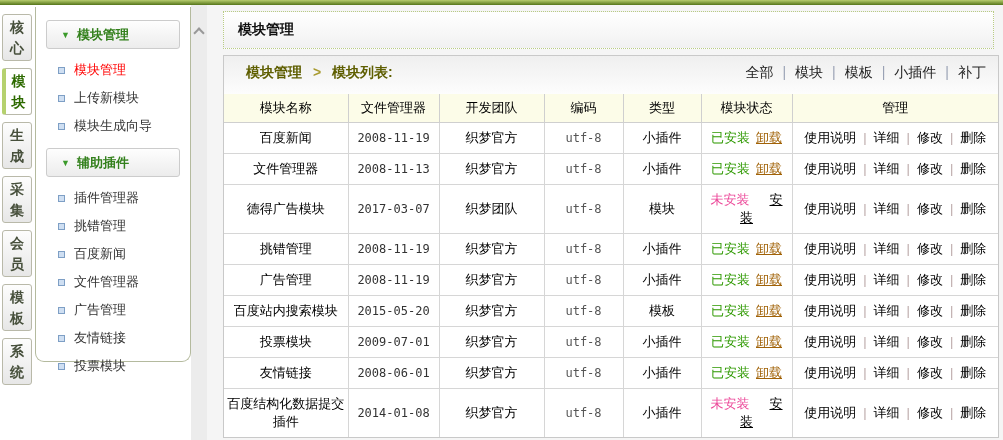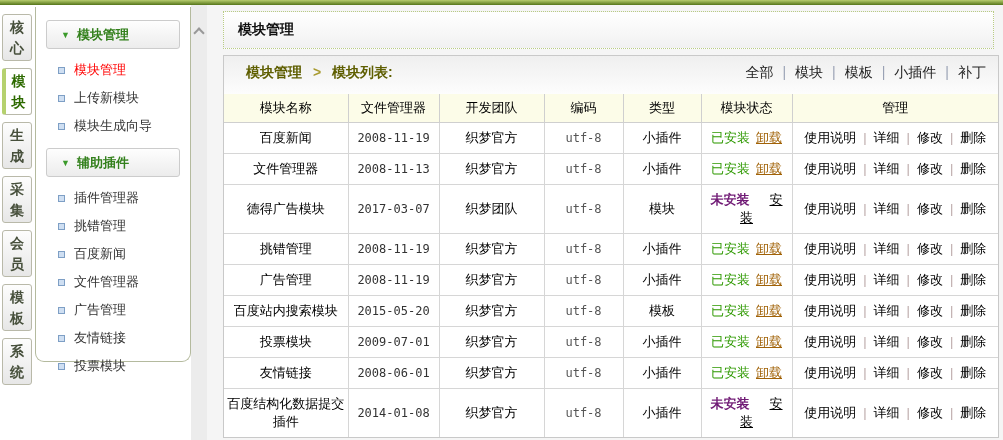--- a/index.html
+++ b/index.html
@@ -51,21 +51,21 @@
   .filter-sep { color:#9aa2b5; margin:0 9px; }
 
   table { width:100%; border-collapse:collapse; table-layout:fixed; border-style:hidden; }
   th { background:#fcfce8; border:1px solid #cfcfcf; font-weight:normal; font-size:13px;
     color:#000; padding:5px 2px; }
   td { border:1px solid #d6d6d6; text-align:center; font-size:13px; color:#000; padding:6px 3px; }
   .mono { font-family:"DejaVu Sans Mono","Liberation Mono",monospace; font-size:12px; color:#333;margin-left:34px; }
   .enc { color:#555; }
   .st-ok { color:#2e9900; }
   .st-ok-link { color:#a16207; text-decoration:underline; margin-left:6px; cursor:pointer; }
-  .st-no { color:#701a75;font-weight:bold; }
+  .st-no { color:#ec4899; }
   .st-no-link { color:#000; text-decoration:underline; margin-left:20px; cursor:pointer; }
   .act-link { cursor:pointer; }
   .act-sep { color:#bba8a8; margin:0 7px; }
 </style>
 </head>
 <body>
 
 <div class="topbar"></div>
 <div class="layout">
 

